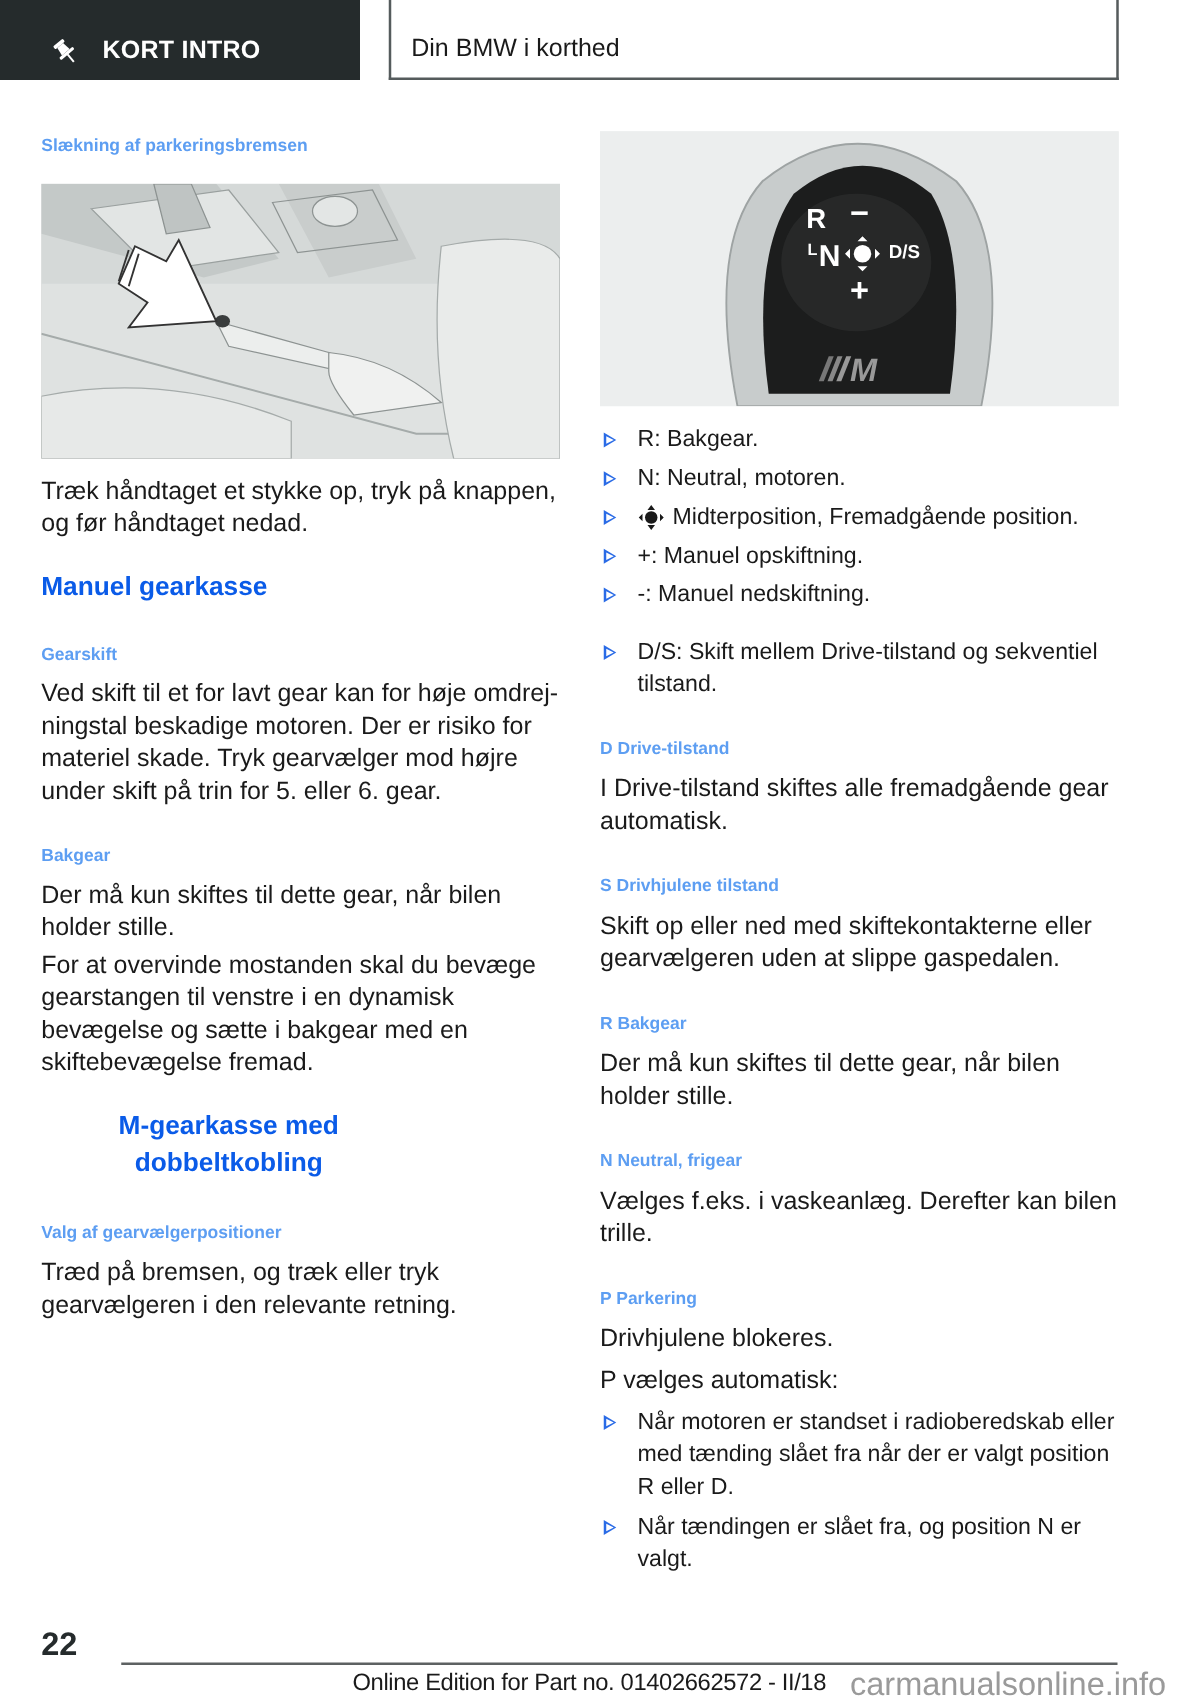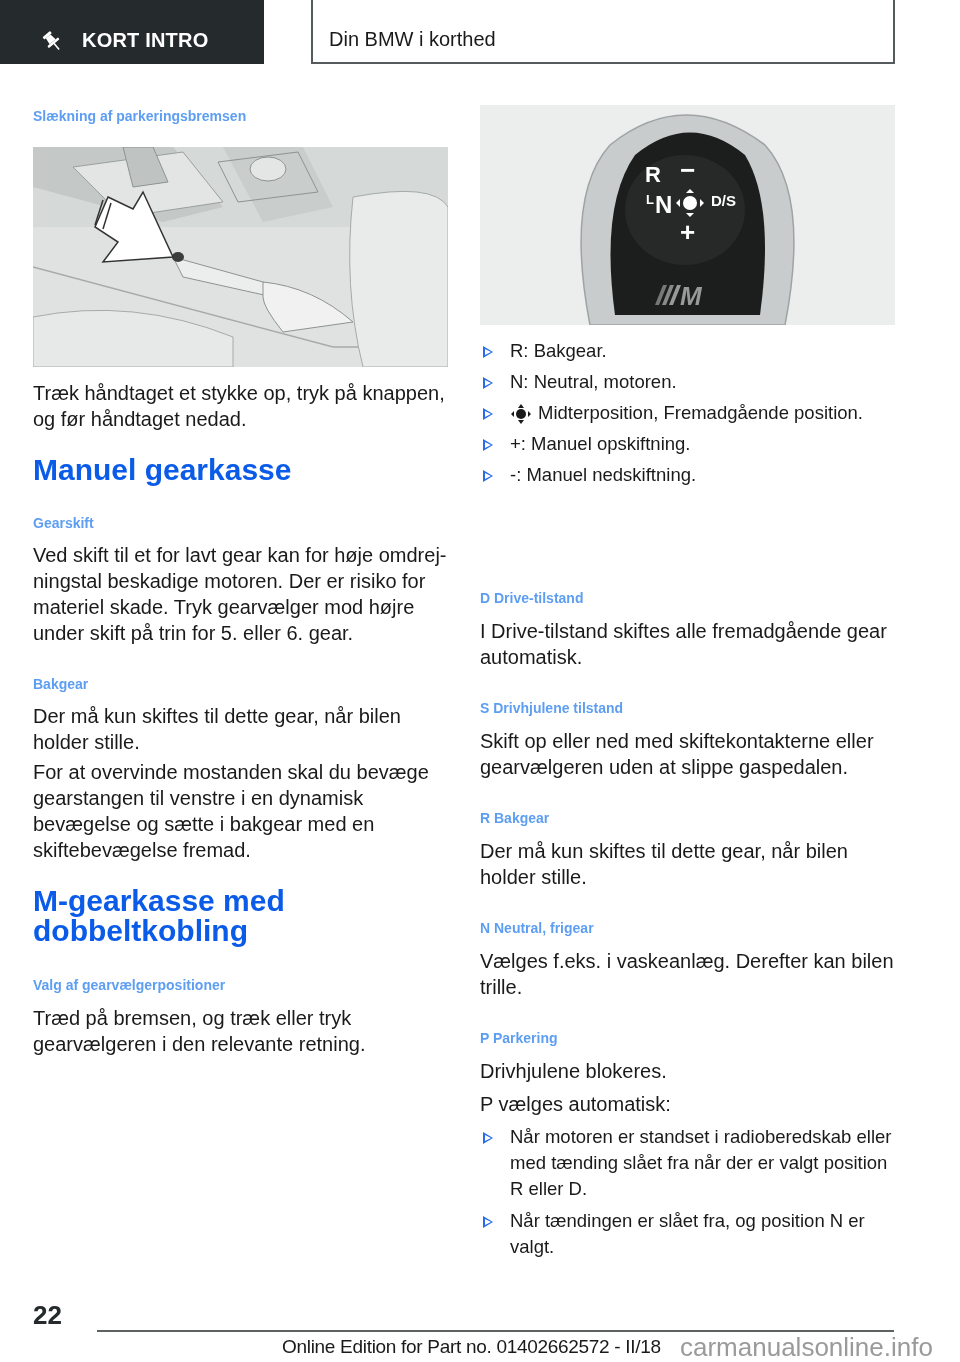--- a/index.html
+++ b/index.html
@@ -2,40 +2,40 @@
 <html><head>
   <meta charset="utf-8">
   <style>
     html, body { margin: 0; padding: 0; }
     body {
       width: 960px; height: 1362px; position: relative; overflow: hidden;
       background: #ffffff; color: #1a1a1a;
       font-family: "Liberation Sans", "DejaVu Sans", sans-serif;
     }
     .header-tab {
-      position: absolute; left: 0; top: 0; width: 264px; height: 64px;
+      position: absolute; left: 0; top: 0; width: 288px; height: 64px;
       background: #252b2c; color: #fff; display: flex; align-items: flex-end;
       padding-bottom: 12px; box-sizing: border-box;
     }
     .header-tab .pin { margin-left: 40px; width: 24px; height: 22px; display: inline-block; }
     .header-tab .label { margin-left: 18px; font-weight: bold; font-size: 20px; letter-spacing: 0.2px; }
     .header-box {
       position: absolute; left: 311px; top: -2px; width: 584px; height: 66px;
       border: 2px solid #555b5c; border-top: none; box-sizing: border-box;
       display: flex; align-items: flex-end; padding: 0 0 11px 16px;
     }
     .header-box .label { font-size: 20px; color: #1a1a1a; }
 
     .col { position: absolute; top: 0; }
     .col-left { left: 33px; width: 415px; }
     .col-right { left: 480px; width: 415px; }
 
     .abs { position: absolute; }
     h1, h2, h3 { margin: 0; font-weight: bold; }
-    .h-main { color: #0a5be8; font-size: 30px; line-height: 30px; }
+    .h-main { color: #0a5be8; font-size: 21px; line-height: 30px; text-align: center; }
     .h-sub { color: #5d9ef2; font-size: 14px; line-height: 28px; }
     .para { font-size: 20px; line-height: 26px; color: #1a1a1a; margin: 0; }
 
     .figure {
       position: absolute; background: #d7dbda; overflow: hidden;
     }
 
     .bullets { list-style: none; margin: 0; padding: 0; }
     .bullets li { position: relative; padding-left: 30px; font-size: 18.5px; line-height: 26px; margin-bottom: 4px; }
     .bullets li .tri {
@@ -141,20 +141,21 @@
 
   <ul class="abs bullets" style="top:338px; width:415px;">
     <li style="margin-bottom:5px;"><span class="tri"></span><span>R: Bakgear.</span></li>
     <li style="margin-bottom:5px;"><span class="tri"></span><span>N: Neutral, motoren.</span></li>
     <li style="margin-bottom:5px;"><span class="tri"></span><span class="center-icon"><svg viewBox="0 0 22 22" width="22" height="22">
             <circle cx="11" cy="11" r="5" fill="#1a1a1a"></circle>
             <path d="M11 1 L14 5 L8 5 Z M11 21 L14 17 L8 17 Z M1 11 L4 8 L4 14 Z M21 11 L18 8 L18 14 Z" fill="#1a1a1a"></path>
           </svg></span><span>Midterposition, Fremadgående position.</span></li>
     <li style="margin-bottom:5px;"><span class="tri"></span><span>+: Manuel opskiftning.</span></li>
     <li style="margin-bottom:20px;"><span class="tri"></span><span>-: Manuel nedskiftning.</span></li>
+    <li style="margin-bottom:5px;"><span class="tri"></span><span>D/S: Skift mellem Drive-tilstand og sekventiel tilstand.</span></li>
   </ul>
 
   <h2 class="abs h-sub" style="top:584px;">D Drive-tilstand</h2>
   <p class="abs para" style="top:618px; width:415px;">I Drive-tilstand skiftes alle fremadgående gear automatisk.</p>
 
   <h2 class="abs h-sub" style="top:694px;">S Drivhjulene tilstand</h2>
   <p class="abs para" style="top:728px; width:415px;">Skift op eller ned med skiftekontakterne eller gearvælgeren uden at slippe gaspedalen.</p>
 
   <h2 class="abs h-sub" style="top:804px;">R Bakgear</h2>
   <p class="abs para" style="top:838px; width:415px;">Der må kun skiftes til dette gear, når bilen holder stille.</p>

